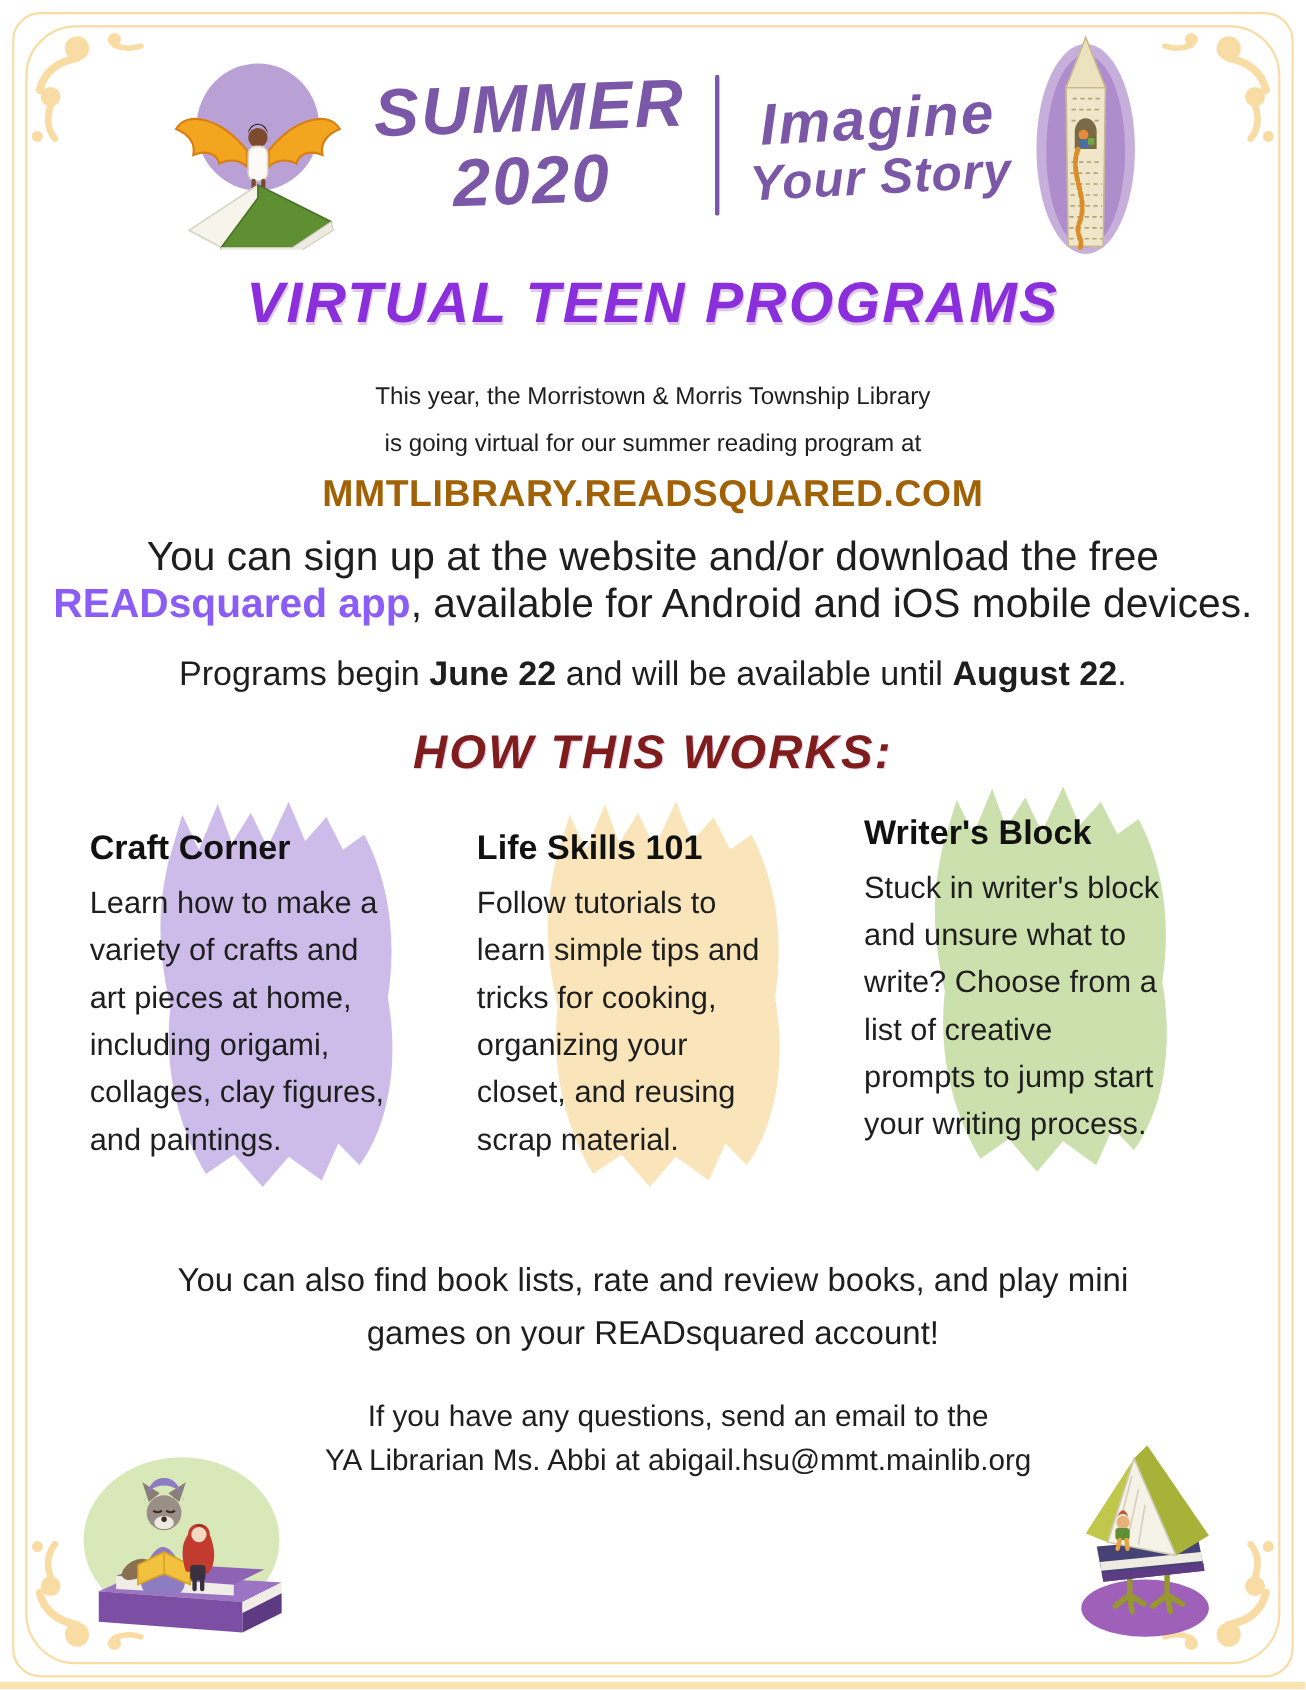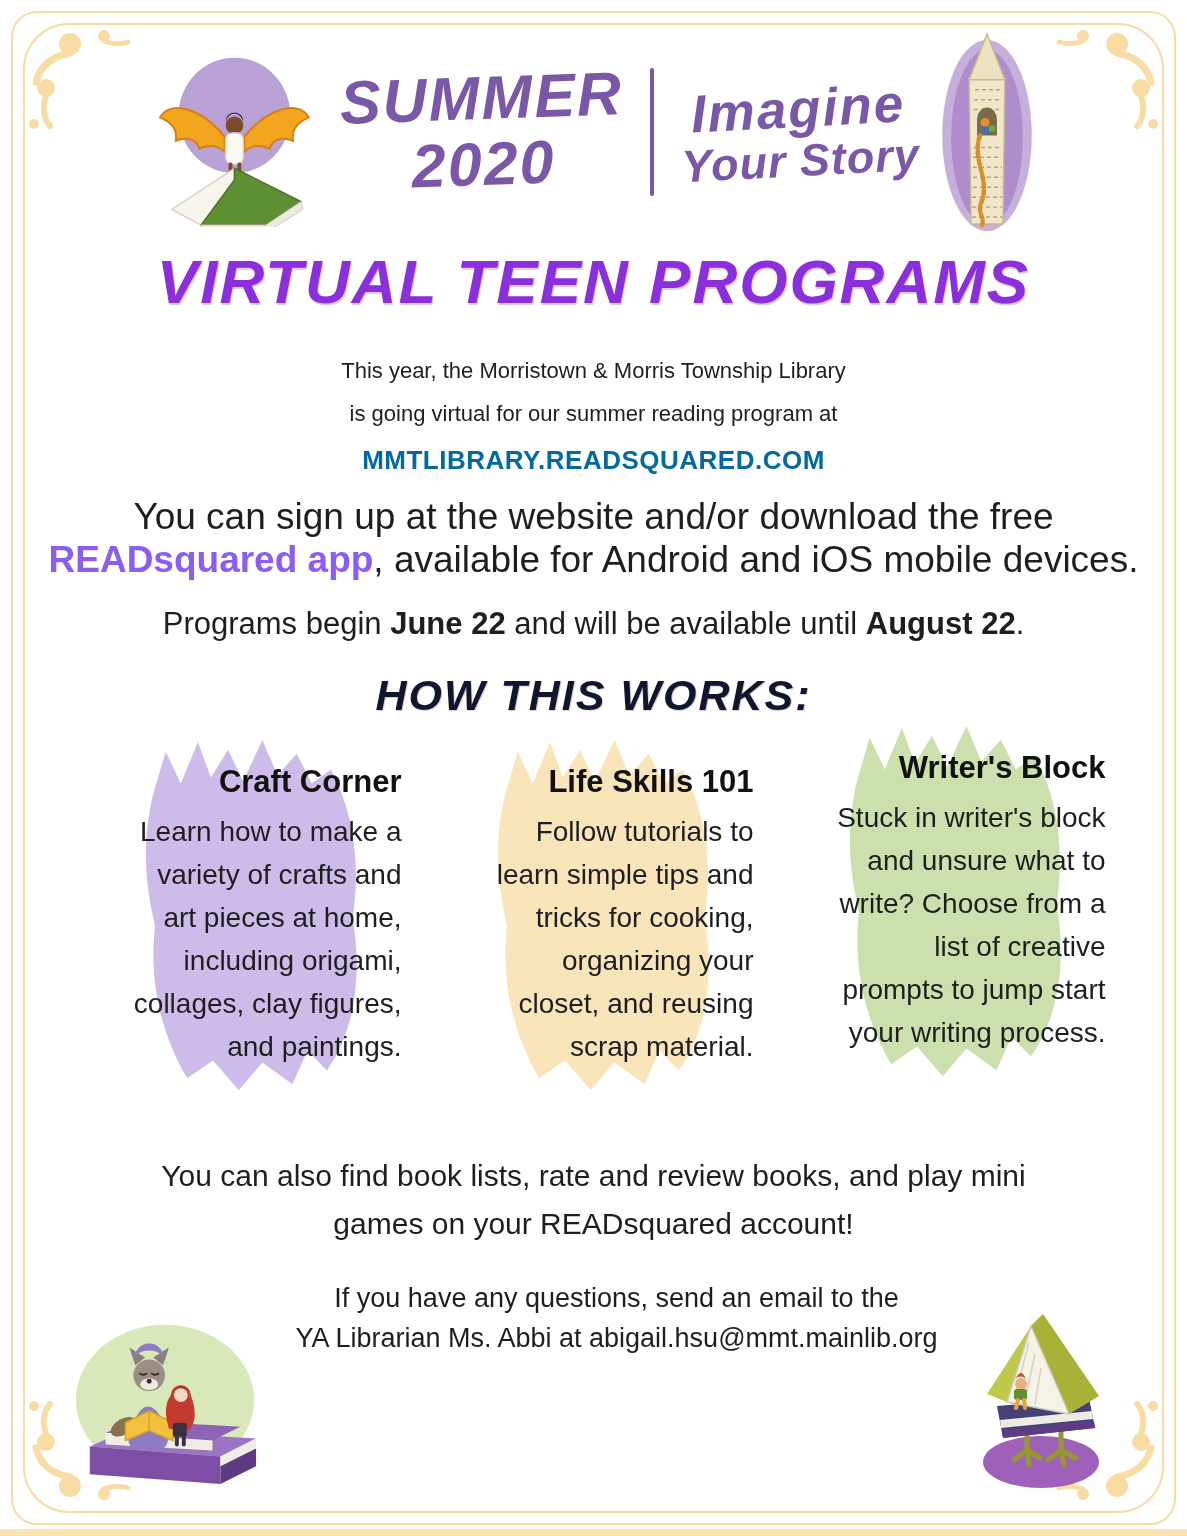--- a/index.html
+++ b/index.html
@@ -28,34 +28,34 @@
   .season .l1 { font-size:61px; }
   .season .l2 { font-size:61px; }
   .divider { width:4px; height:128px; background:#7B57A8; border-radius:2px; margin:0 18px; }
   .slogan { transform:rotate(-3deg); color:#7B57A8; font-style:italic; font-weight:800; line-height:1.05; }
   .slogan .l1 { font-size:53px; letter-spacing:2px; }
   .slogan .l2 { font-size:45px; letter-spacing:1px; }
   .illu-fairy { margin-right:8px; margin-top:4px; }
   .illu-tower { margin-left:10px; margin-top:-4px; }
 
   
-  h1.title { margin:16px 0 0; font-size:62px; color:#8B2EDB; font-style:italic; font-weight:800; letter-spacing:2px; text-shadow:1px 2px 0 rgba(120,40,180,0.25); }
+  h1.title { margin:16px 0 0; font-size:52px; color:#8B2EDB; font-style:italic; font-weight:800; letter-spacing:2px; text-shadow:1px 2px 0 rgba(120,40,180,0.25); }
   .para { white-space:pre-line; }
   .intro   { margin-top:32px; font-size:22px; line-height:43px; }
-  .website { font-size:26px; line-height:50px; font-weight:bold; color:#0369a1; letter-spacing:0.5px; }
+  .website { font-size:34px; line-height:50px; font-weight:bold; color:#a16207; letter-spacing:0.5px; }
   .signup  { margin-top:10px; font-size:37px; line-height:43px; }
   .green-bold { color:#8b5cf6; font-weight:bold; }
   .schedule { margin-top:22px; font-size:31px; line-height:42px; }
   .schedule b { font-weight:bold; }
-  h2.how-heading { margin:26px 0 0; font-size:43px; color:#0f172a; font-style:italic; font-weight:800; letter-spacing:2px; text-shadow:1px 1px 0 rgba(120,40,180,0.25); }
+  h2.how-heading { margin:26px 0 0; font-size:43px; color:#7f1d1d; font-style:italic; font-weight:800; letter-spacing:2px; text-shadow:1px 1px 0 rgba(120,40,180,0.25); }
   .how-text { margin-top:12px; font-size:30px; line-height:45px; }
 
   
   .missions { margin-top:14px; display:flex; justify-content:center; gap:32px; height:388px; }
-  .mission { position:relative; width:320px; text-align:right; }
+  .mission { position:relative; width:320px; text-align:left; }
   .mission .swatch { position:absolute; left:15px; top:-2px; width:290px; height:376px; z-index:0; }
   .mission h3 { position:relative; z-index:1; margin:30px 0 10px; font-size:31px; font-weight:bold; color:#111; }
   .mission .m-text { position:relative; z-index:1; font-size:28px; line-height:43px; white-space:pre-line; }
   .mission-third { transform:translateY(-14px); }
 
   .extras  { margin-top:30px; font-size:30px; line-height:48px; }
   .contact { margin-top:30px; font-size:27px; line-height:40px;padding-left:46px; }
 
   
   .illu-wolf  { position:absolute; left:66px;  top:1306px; z-index:1; }

